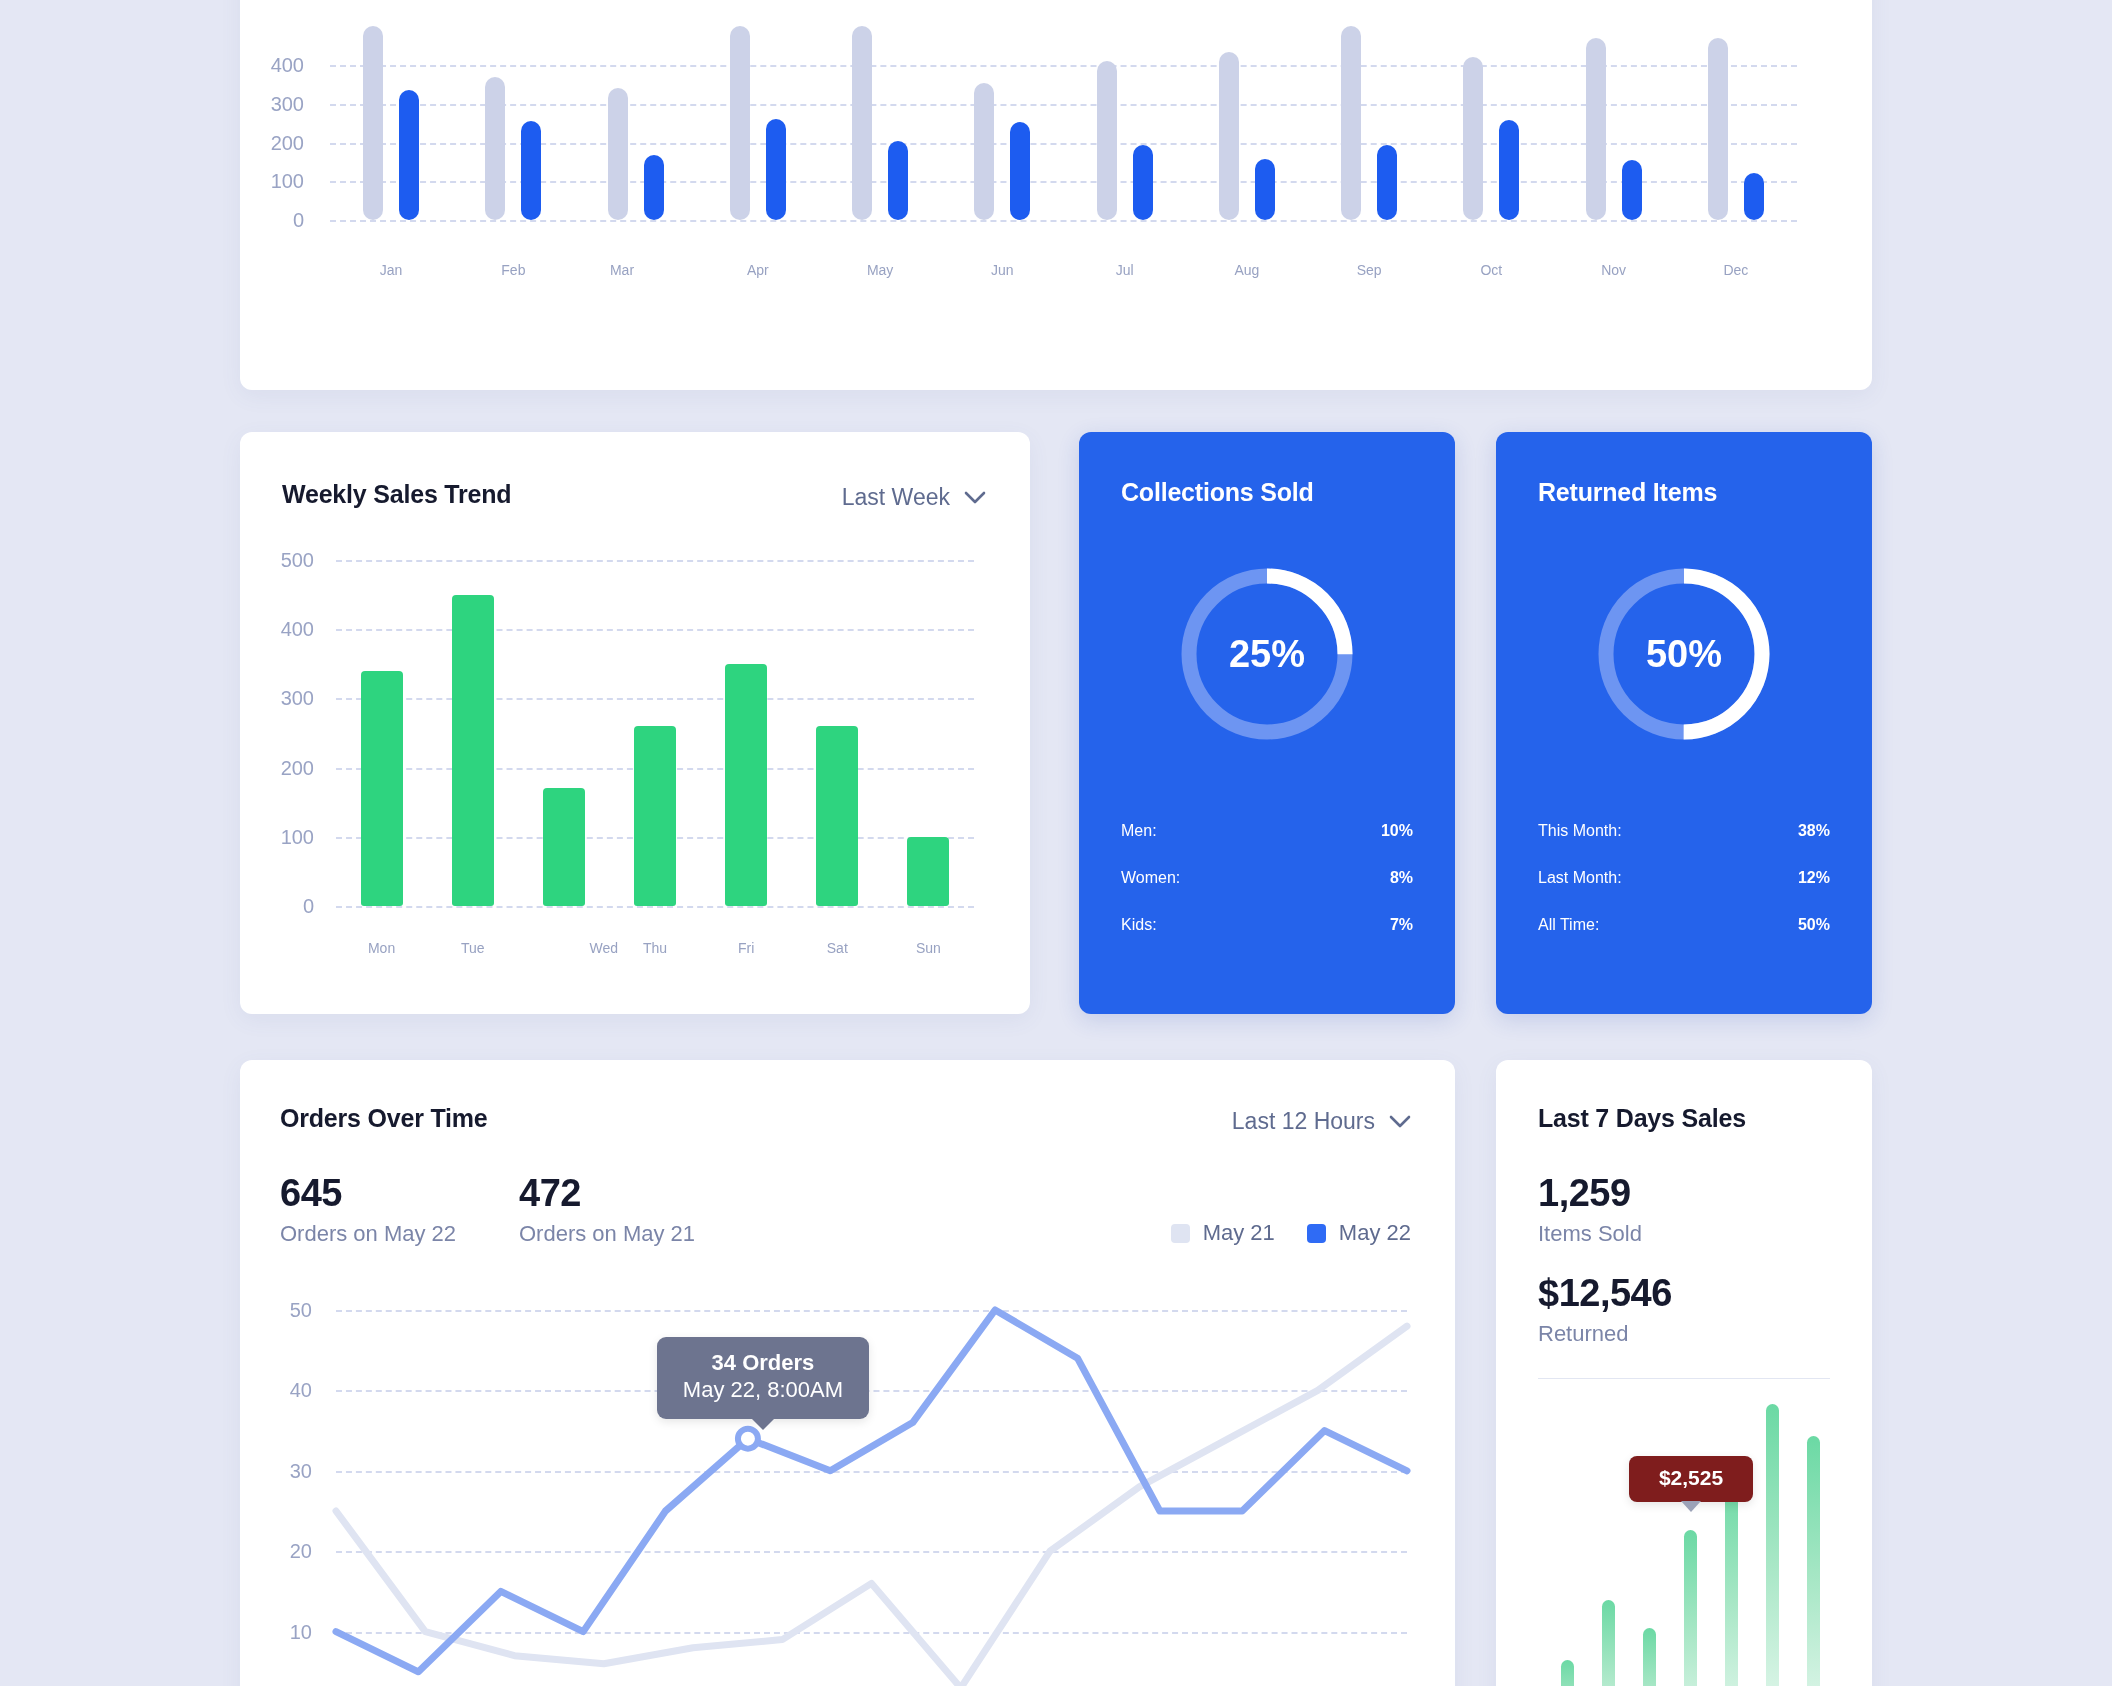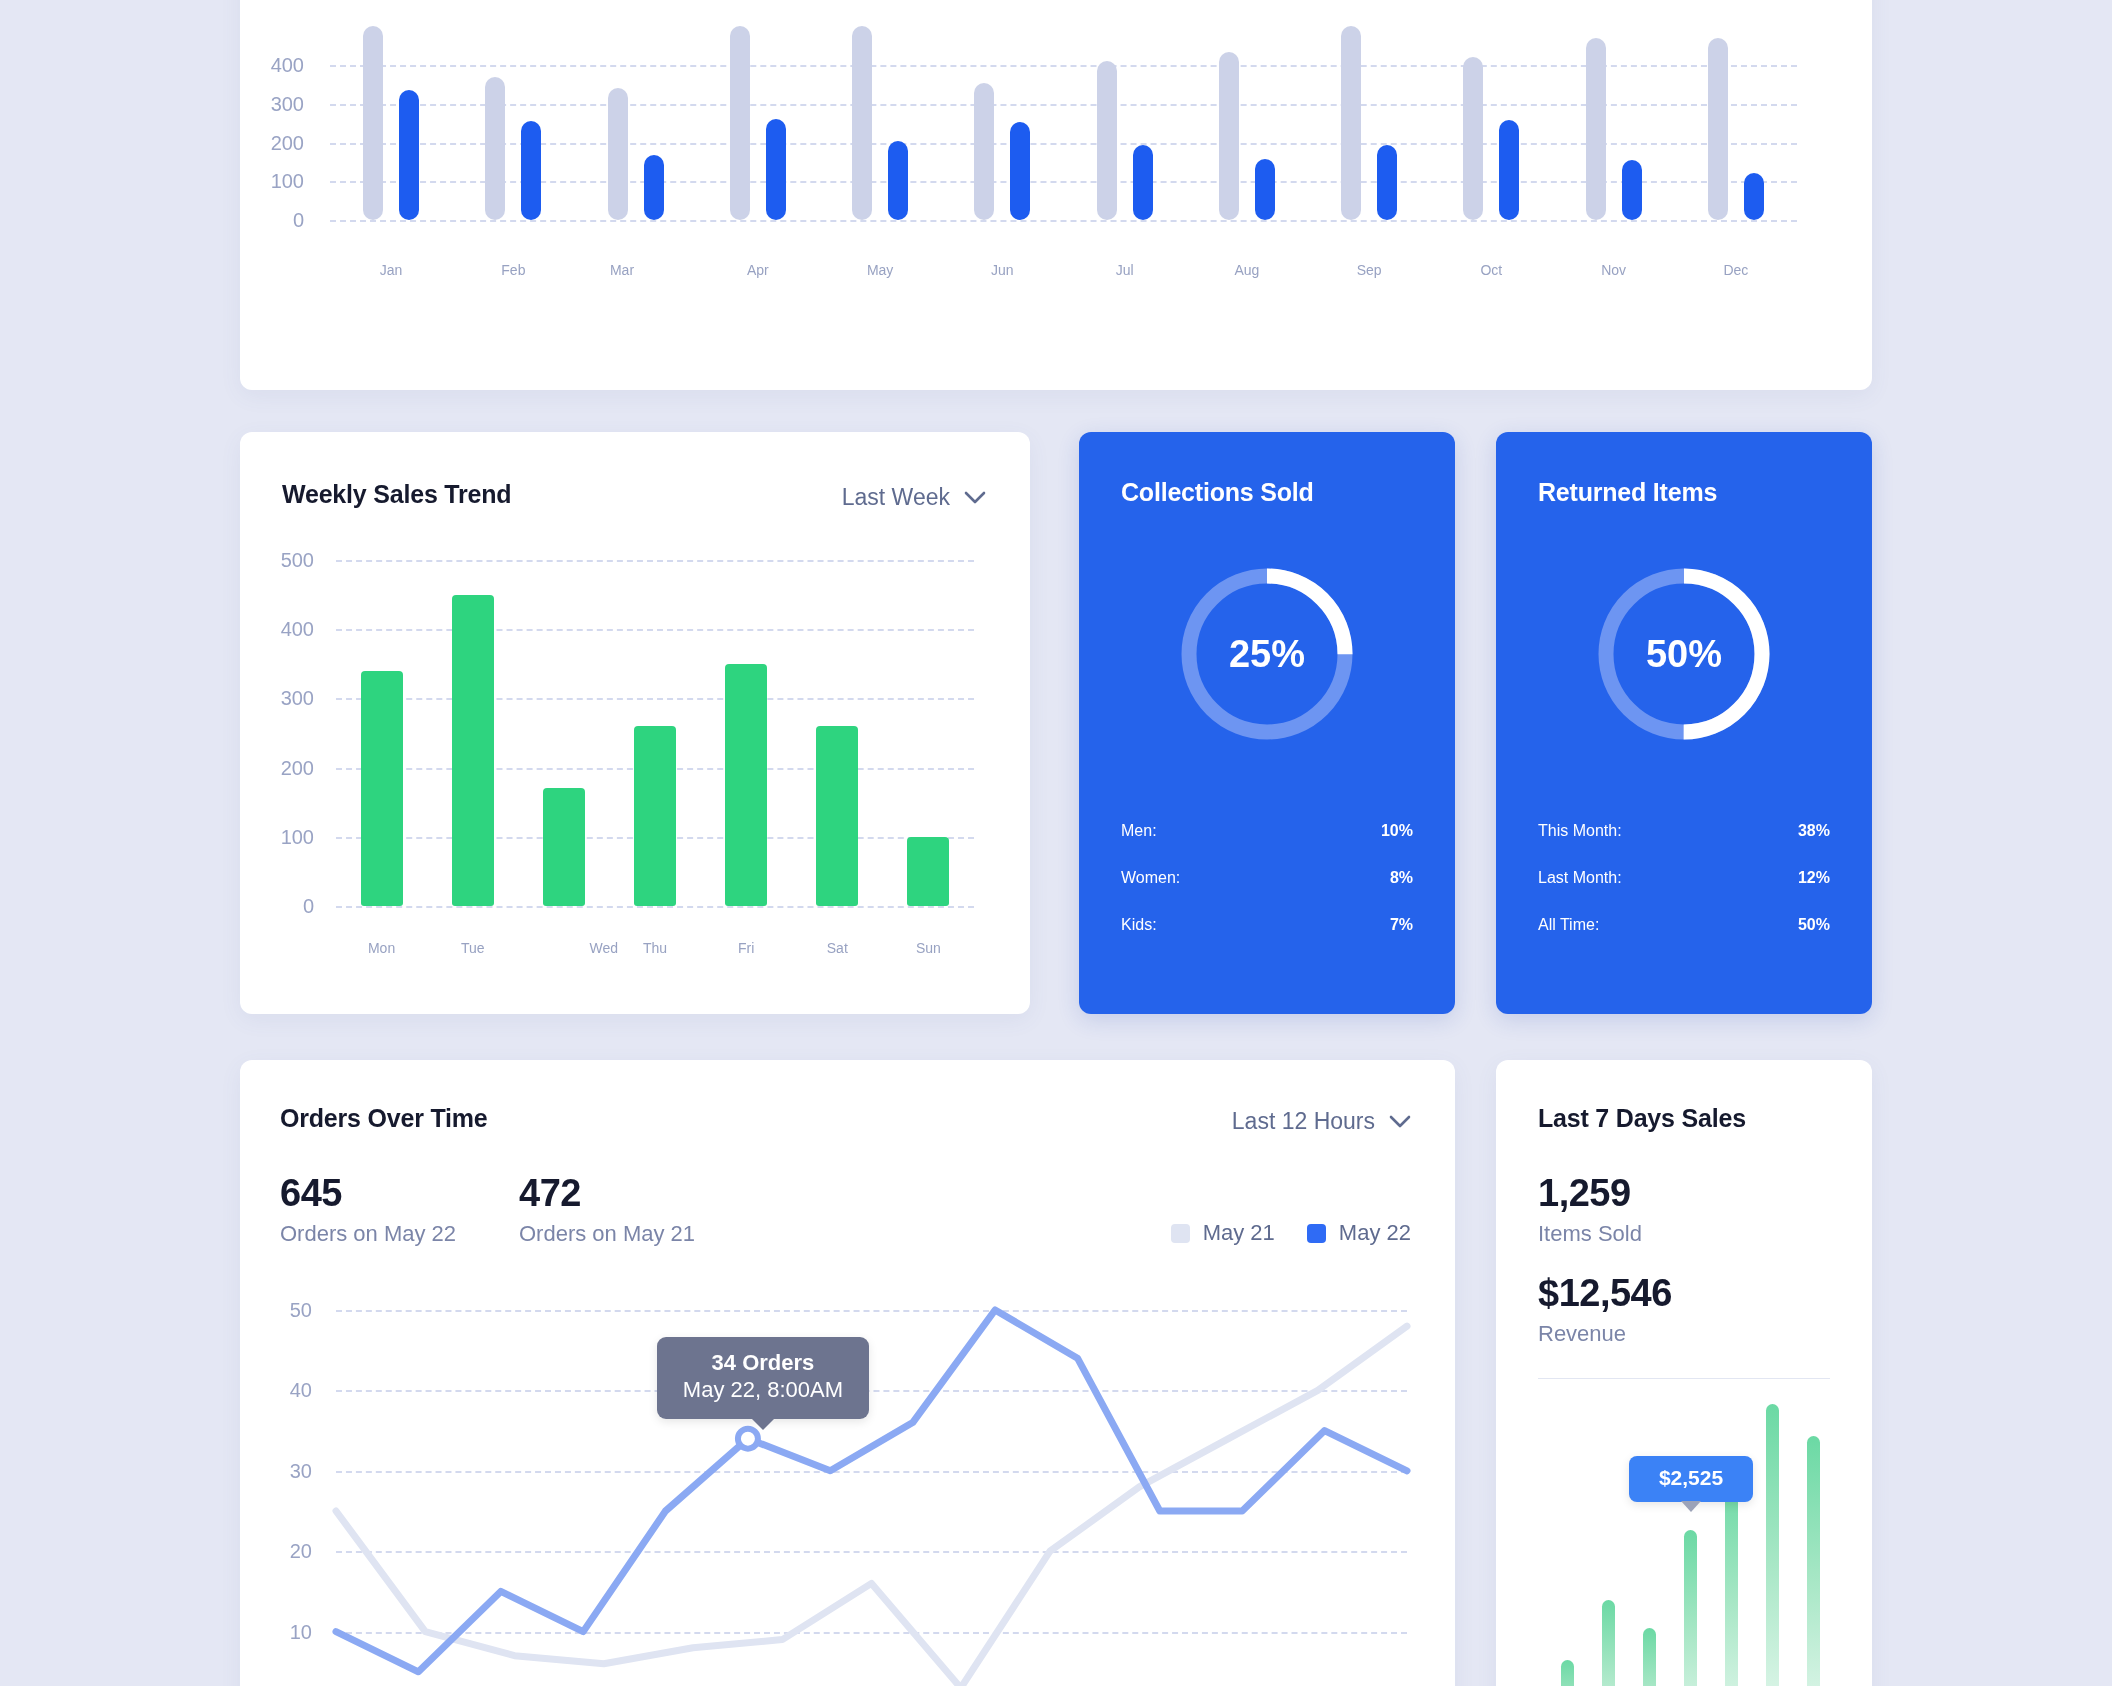--- a/index.html
+++ b/index.html
@@ -91,21 +91,21 @@
     box-shadow: 0 3px 10px rgba(0,0,0,0.10);
   }
   .tooltip .t1 { font-size: 22px; font-weight: bold; line-height: 1.25; }
   .tooltip .t2 { font-size: 22px; line-height: 1.3; }
   .tooltip:after {
     content: ""; position: absolute; left: 50%; bottom: -11px;
     transform: translateX(-50%);
     border-left: 12px solid transparent; border-right: 12px solid transparent;
     border-top: 12px solid #6d748f;
   }
-  .tooltip-sm { padding: 9px 16px 11px; border-radius: 8px; background: #3b82f6; }
+  .tooltip-sm { padding: 9px 16px 11px; border-radius: 8px; background: #7f1d1d; }
   .tooltip-sm .t1 { font-size: 21px; }
   .tooltip-sm:after { border-top-color: #9ba2b8; bottom: -10px;
     border-left-width: 10px; border-right-width: 10px; border-top-width: 11px; }
 
   
   #last7-card { left: 1496px; top: 1060px; width: 376px; height: 700px; overflow: hidden; }
   .divider { position: absolute; height: 1px; background: #e2e6f2; }
   .gbar {
     position: absolute; bottom: 0; width: 13px; border-radius: 7px;
     background: linear-gradient(to bottom, #6bd9a4 0%, #a8e7c6 45%, rgba(200,238,219,0.25) 100%);
@@ -310,21 +310,21 @@
 
   <div class="card" id="last7-card">
     <div class="card-title" style="position:absolute;left:42px;top:44px;">Last 7 Days Sales</div>
 
     <div style="position:absolute;left:42px;top:112px;">
       <div class="big-num">1,259</div>
       <div class="sub-num">Items Sold</div>
     </div>
     <div style="position:absolute;left:42px;top:212px;">
       <div class="big-num">$12,546</div>
-      <div class="sub-num">Revenue</div>
+      <div class="sub-num">Returned</div>
     </div>
 
     <div class="divider" style="left:42px;right:42px;top:318px;"></div>
 
     <div id="last7-plot" style="position:absolute;left:0;top:0;width:376px;height:700px;">
         <div class="gbar" style="left:65.42857142857143px;height:100.41025641025641px;bottom:0;"></div>
         <div class="gbar" style="left:106.28571428571429px;height:159.74358974358975px;bottom:0;"></div>
         <div class="gbar" style="left:147.14285714285714px;height:132.35897435897436px;bottom:0;"></div>
         <div class="gbar" style="left:187.99999999999997px;height:230.4871794871795px;bottom:0;"></div>
         <div class="gbar" style="left:228.85714285714283px;height:282.97435897435895px;bottom:0;"></div>

